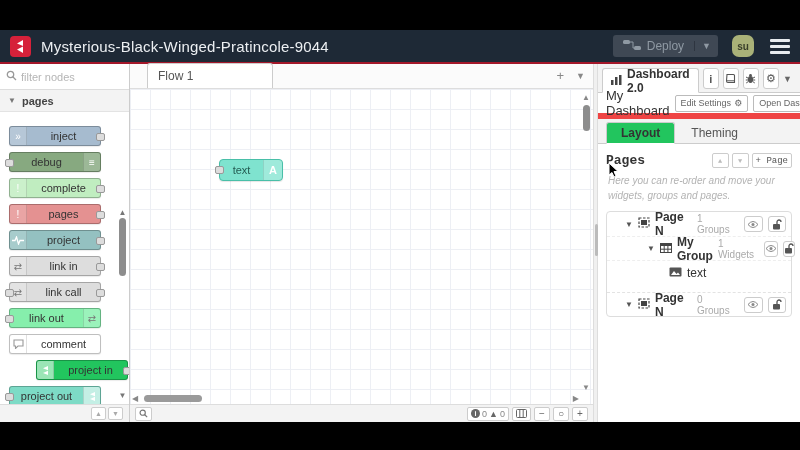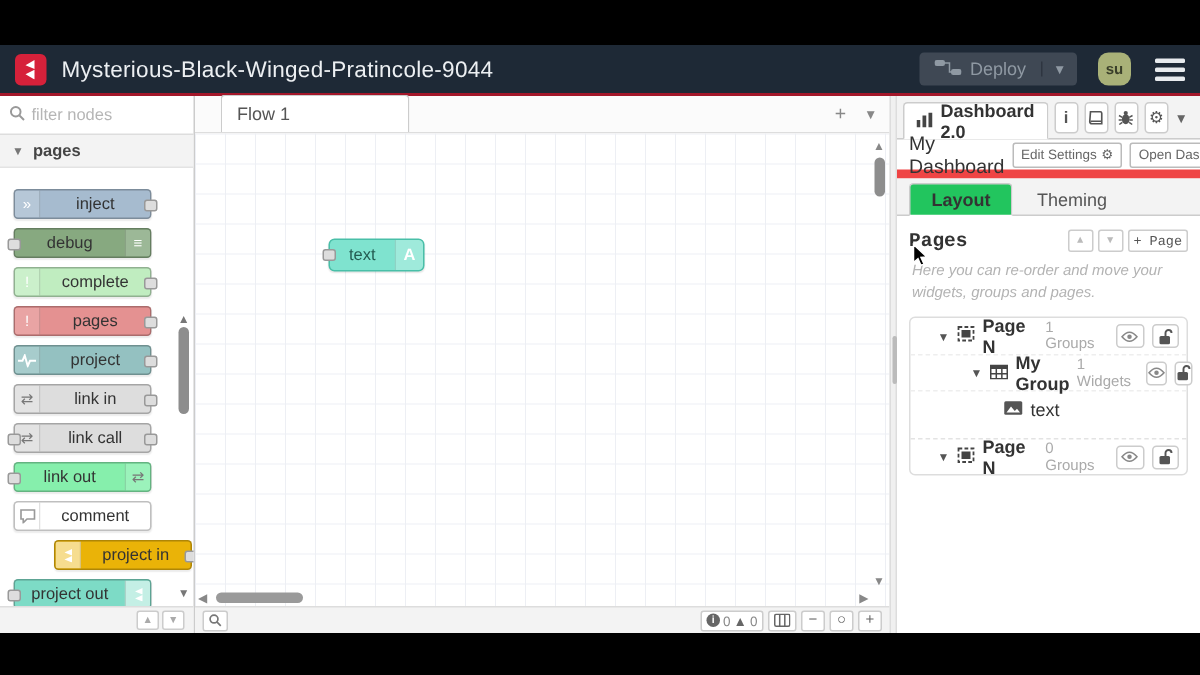--- a/index.html
+++ b/index.html
@@ -253,21 +253,21 @@
             <span class="nicon right dark">⇄</span>
           </div>
           <div class="pnode" style="background-color: rgb(255, 255, 255);">
             <span class="nicon left dark">
               <svg width="11" height="10" viewBox="0 0 11 10">
                   <path d="M1 1 h9 v6 h-5 l-2.5 2.5 v-2.5 h-1.5 z" fill="none" stroke="#999" stroke-width="1.1"></path>
                 </svg>
             </span>
             <span class="lbl">comment</span>
           </div>
-          <div class="pnode" style="background-color: #eab308; margin-left: 36px;">
+          <div class="pnode" style="background-color: #22c55e; margin-left: 36px;">
             <span class="nicon left" style="background:rgba(255,255,255,.55)">
               <svg width="9" height="9" viewBox="0 0 9 9">
                   <polygon points="7,0 2,2.3 7,4.3" fill="#fff"></polygon>
                   <polygon points="7,4.7 2,7 7,9" fill="#fff"></polygon>
                 </svg>
             </span>
             <span class="lbl">project in</span>
             <span class="port pr"></span>
           </div>
           <div class="pnode" style="background-color: rgb(125, 219, 198);">

